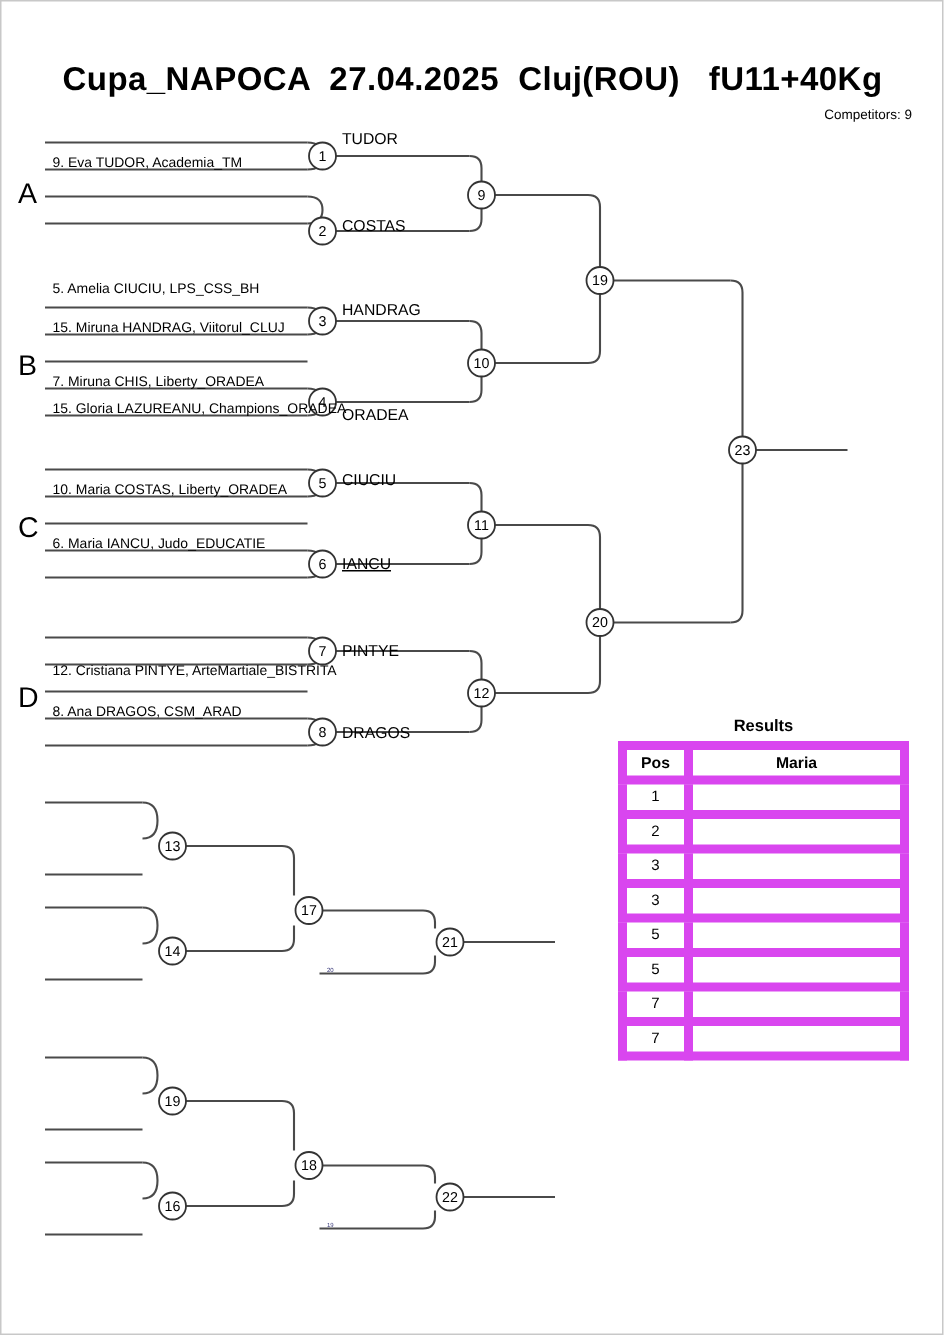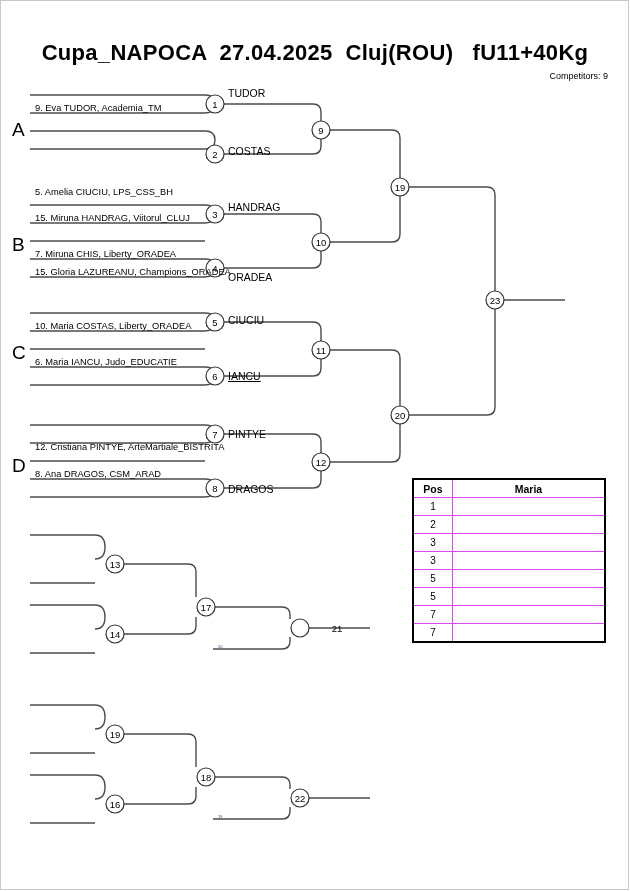--- a/index.html
+++ b/index.html
@@ -97,21 +97,21 @@
     white-space: pre;
   }
   #results-table {
     border-collapse: collapse;
     width: 194px;
     border: 2px solid #000;
     background: #fff;
   }
   #results-table th,
   #results-table td {
-    border: 1px solid #d946ef;
+    border: 6px solid #d946ef;
     height: 17px;
     font-size: 10px;
     font-weight: normal;
     padding: 0;
   }
   #results-table th {
     font-weight: bold;
     font-size: 10.5px;
   }
   #results-table .c-pos {
@@ -318,31 +318,32 @@
   <div class="mnum" style="left:312px; top:346px; width:18px;">11</div>
   <div class="mnum" style="left:312px; top:458px; width:18px;text-align:center;">12</div>
 
   <div class="mnum" style="left:391px; top:183px; width:18px;">19</div>
   <div class="mnum" style="left:391px; top:411px; width:18px;">20</div>
   <div class="mnum" style="left:486px; top:296px; width:18px;">23</div>
 
   <div class="mnum" style="left:106px; top:560px; width:18px;">13</div>
   <div class="mnum" style="left:106px; top:630px; width:18px;">14</div>
   <div class="mnum" style="left:197px; top:603px; width:18px;">17</div>
-  <div class="mnum" style="left:291px; top:624px; width:18px;padding-left:37px;">21</div>
+  <div class="mnum" style="left:291px; top:624px; width:18px;">21</div>
 
   <div class="mnum" style="left:106px; top:730px; width:18px;">19</div>
   <div class="mnum" style="left:106px; top:800px; width:18px;">16</div>
   <div class="mnum" style="left:197px; top:773px; width:18px;">18</div>
   <div class="mnum" style="left:291px; top:794px; width:18px;">22</div>
 
   <div class="tiny-tag" style="left:218px; top:645px;">20</div>
   <div class="tiny-tag" style="left:218px; top:815px;">19</div>
 
   <div id="results-wrap">
+    <div id="results-title">Results</div>
     <table id="results-table">
       <thead>
         <tr>
           <th class="c-pos">Pos</th>
           <th class="c-name">Maria</th>
         </tr>
       </thead>
       <tbody>
         <tr>
           <td class="c-pos">1</td>

